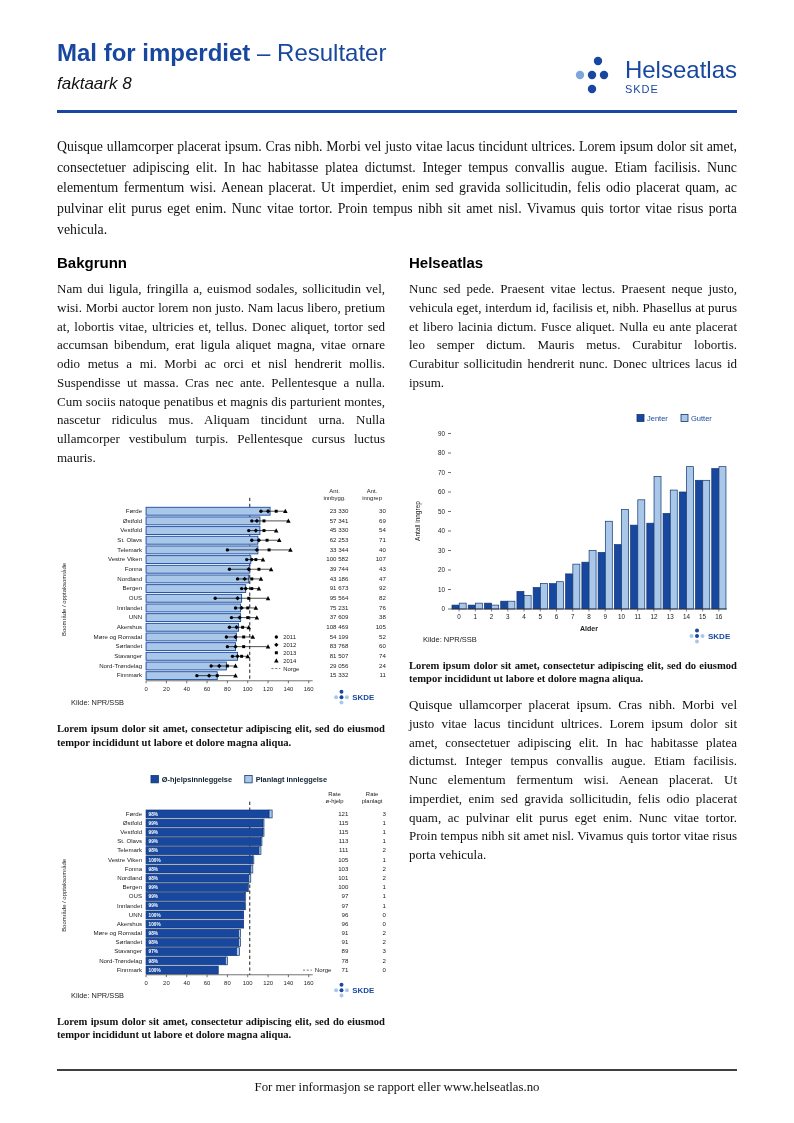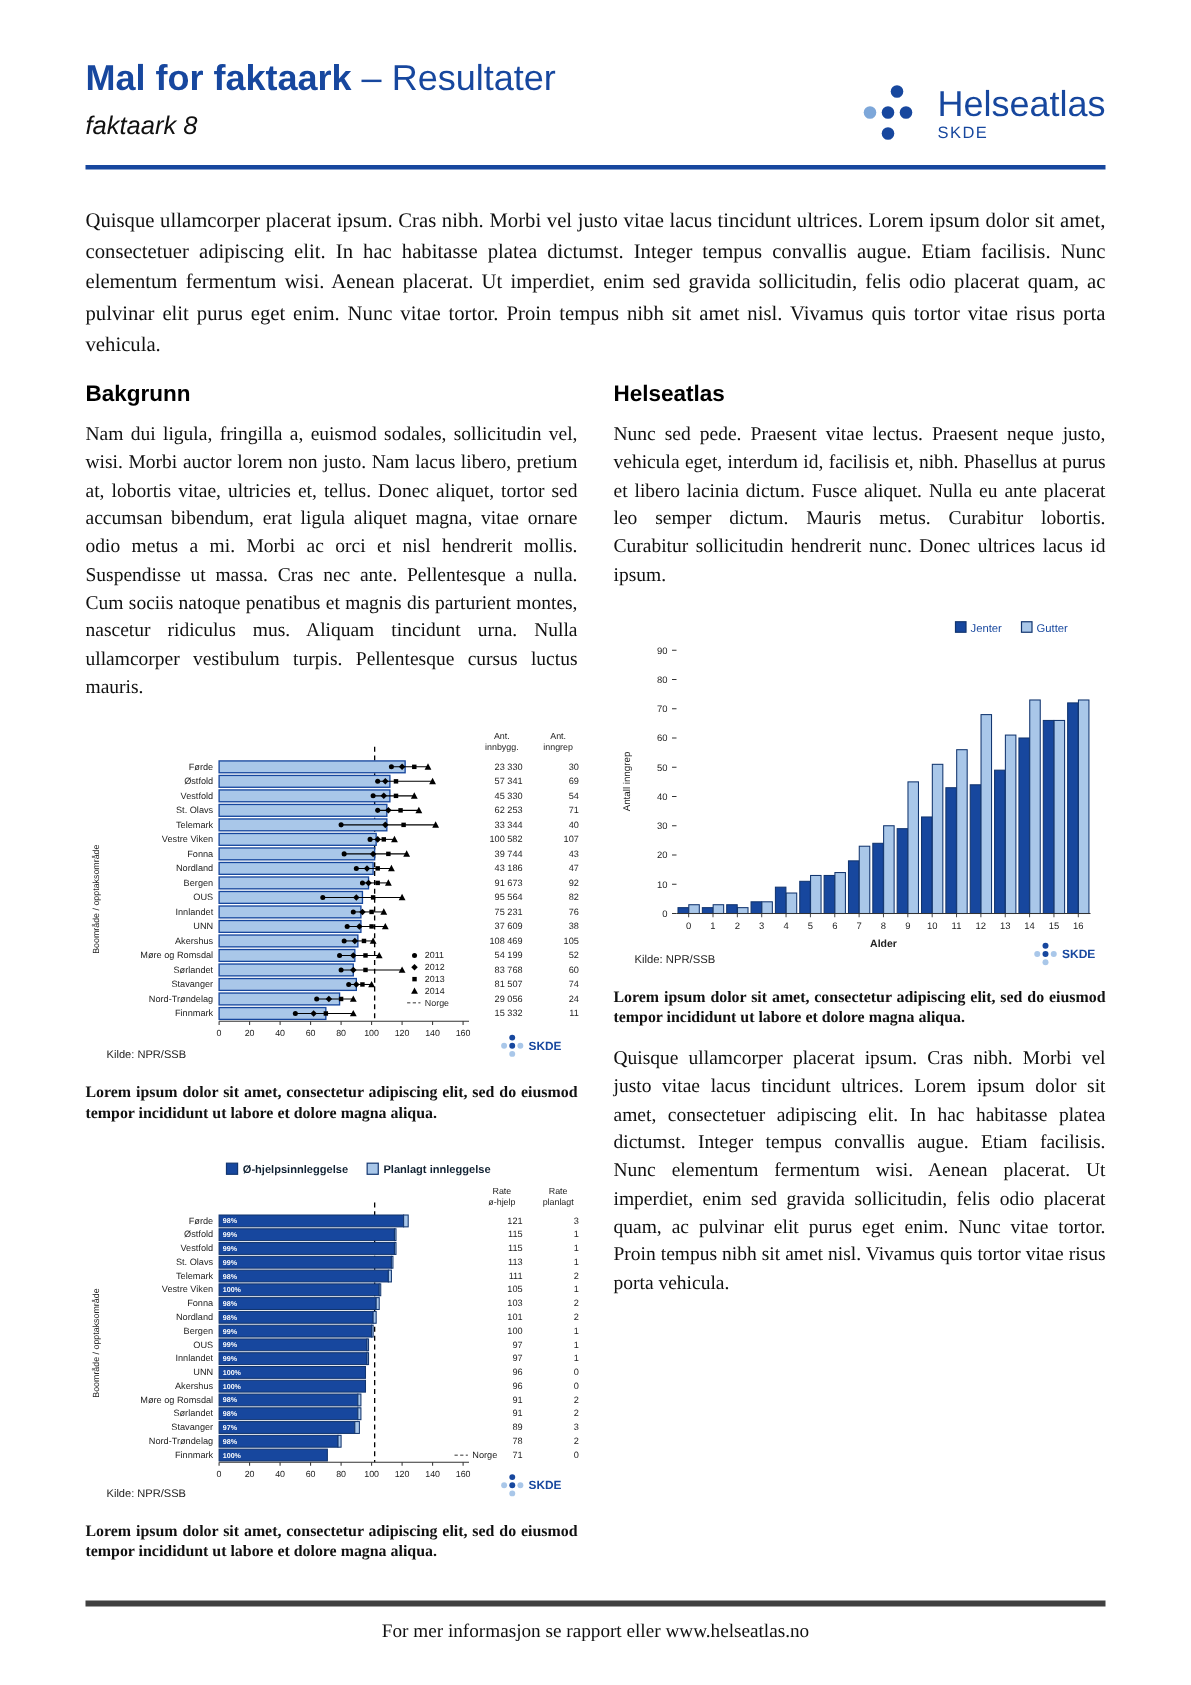--- a/index.html
+++ b/index.html
@@ -20,34 +20,34 @@
   .intro{margin-top:24px;font-size:13.8px;line-height:1.5;text-align:justify;}
   
   .cols{display:flex;gap:24px;margin-top:8px;}
   .col{width:calc(50% - 12px);}
   h2{font-family:"Liberation Sans",sans-serif;font-size:15px;margin:0 0 9px 0;color:#000;}
   .body-text{font-size:13px;line-height:1.44;text-align:justify;margin:0;}
   .chart-wrap{margin-top:16px;}
   .caption{font-size:10.6px;font-weight:bold;line-height:1.28;text-align:justify;margin-top:12px;}
   .mt-lg{margin-top:22px;}
   
-  .footer{position:absolute;left:57px;right:57px;bottom:28px;border-top:4px solid #404040;
+  .footer{position:absolute;left:57px;right:57px;bottom:28px;border-top:2px solid #404040;
           text-align:center;padding-top:9px;font-size:12.8px;}
   svg{display:block;}
 </style>
 </head>
 <body>
 
 <div class="page">
   <div class="content">
 
     <div class="hdr">
       <div>
         <div class="title-line">
-          <span class="t-bold">Mal for faktaark</span>
+          <span class="t-bold">Mal for imperdiet</span>
           <span class="t-reg">– Resultater</span>
         </div>
         <div class="sheet">faktaark 8</div>
       </div>
       <div class="logo">
         <svg width="46" height="44" viewBox="0 0 46 44">
           <circle cx="27" cy="7" r="4.2" fill="#17479e"></circle>
           <circle cx="9" cy="21" r="4.2" fill="#7da7d9"></circle>
           <circle cx="21" cy="21" r="4.2" fill="#17479e"></circle>
           <circle cx="33" cy="21" r="4.2" fill="#17479e"></circle>

